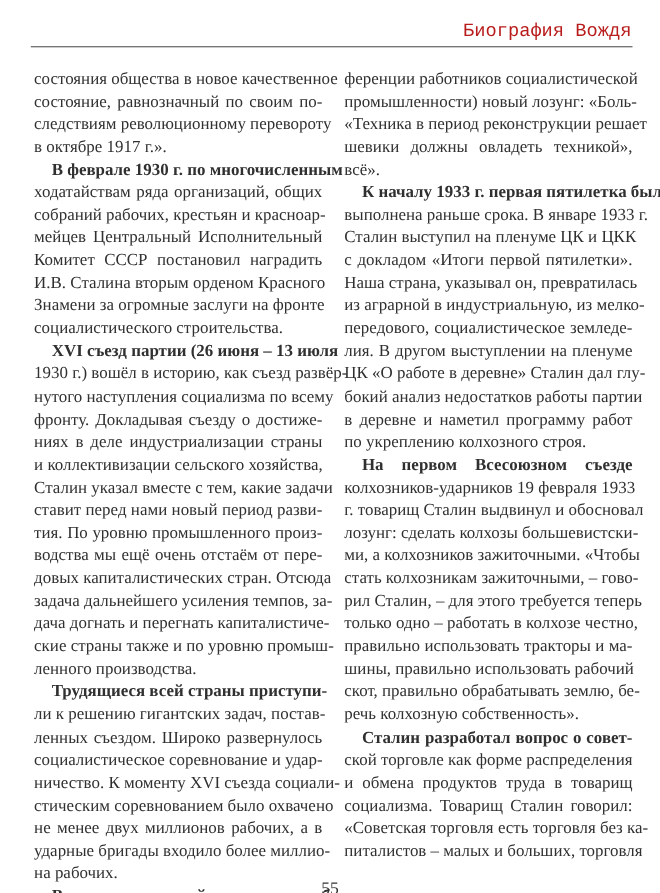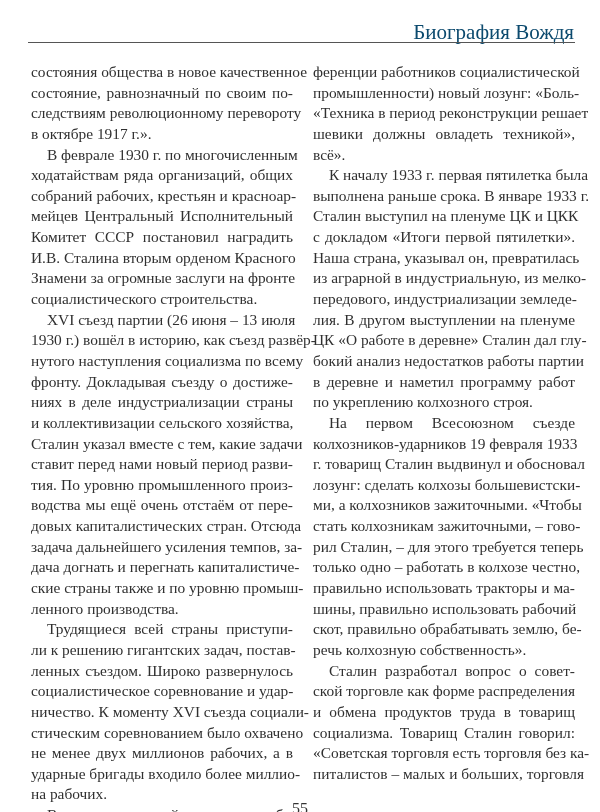--- a/index.html
+++ b/index.html
@@ -2,37 +2,37 @@
 <html><head>
 <meta charset="utf-8">
 <style>
   html, body { margin: 0; padding: 0; }
   body {
     width: 600px; height: 812px; background: #ffffff; position: relative; overflow: hidden;
     font-family: "DejaVu Serif", "Liberation Serif", serif; color: #2e2e2e;
   }
   .running-head {
     position: absolute; top: 20px; right: 26px;
-    font-family: Liberation Serif, serif; font-size: 21px; color: #0c4a6e;
+    font-family: Liberation Mono, monospace; font-size: 17px; color: #b91c1c;
   }
   .head-rule {
     position: absolute; top: 42px; left: 28px; width: 547px; height: 1px;
     background: #555;
   }
   .column {
     position: absolute; top: 62px; width: 262px;
     font-family: "Liberation Serif", serif;
     font-size: 15.4px; line-height: 20.65px; text-align: justify;
     color: #303030;
   }
   .col-left { left: 31px; }
   .col-right { left: 313px; }
   .line { display: block; text-align: justify; text-align-last: justify; white-space: nowrap; height: 20.65px; }
   .line.last { text-align-last: left; }
-  .line.indent { padding-left: 16px; }
+  .line.indent { padding-left: 16px; font-weight: bold; }
   .page-number {
     position: absolute; top: 800px; left: 0; width: 600px; text-align: center;
     font-family: "Liberation Serif", serif; font-size: 16px; color: #333;
   }
 </style>
 </head>
 <body>
 
 <div class="running-head">Биография Вождя</div>
 <div class="head-rule"></div>
@@ -81,21 +81,21 @@
     <span class="line">промышленности) новый лозунг: «Боль-</span>
     <span class="line">«Техника в период реконструкции решает</span>
     <span class="line">шевики должны овладеть техникой»,</span>
     <span class="line last">всё».</span>
     <span class="line indent">К началу 1933 г. первая пятилетка была</span>
     <span class="line">выполнена раньше срока. В январе 1933 г.</span>
     <span class="line">Сталин выступил на пленуме ЦК и ЦКК</span>
     <span class="line">с докладом «Итоги первой пятилетки».</span>
     <span class="line">Наша страна, указывал он, превратилась</span>
     <span class="line">из аграрной в индустриальную, из мелко-</span>
-    <span class="line">передового, индустриализации земледе-</span>
+    <span class="line">передового, социалистическое земледе-</span>
     <span class="line">лия. В другом выступлении на пленуме</span>
     <span class="line">ЦК «О работе в деревне» Сталин дал глу-</span>
     <span class="line">бокий анализ недостатков работы партии</span>
     <span class="line">в деревне и наметил программу работ</span>
     <span class="line last">по укреплению колхозного строя.</span>
     <span class="line indent">На первом Всесоюзном съезде</span>
     <span class="line">колхозников-ударников 19 февраля 1933</span>
     <span class="line">г. товарищ Сталин выдвинул и обосновал</span>
     <span class="line">лозунг: сделать колхозы большевистски-</span>
     <span class="line">ми, а колхозников зажиточными. «Чтобы</span>

